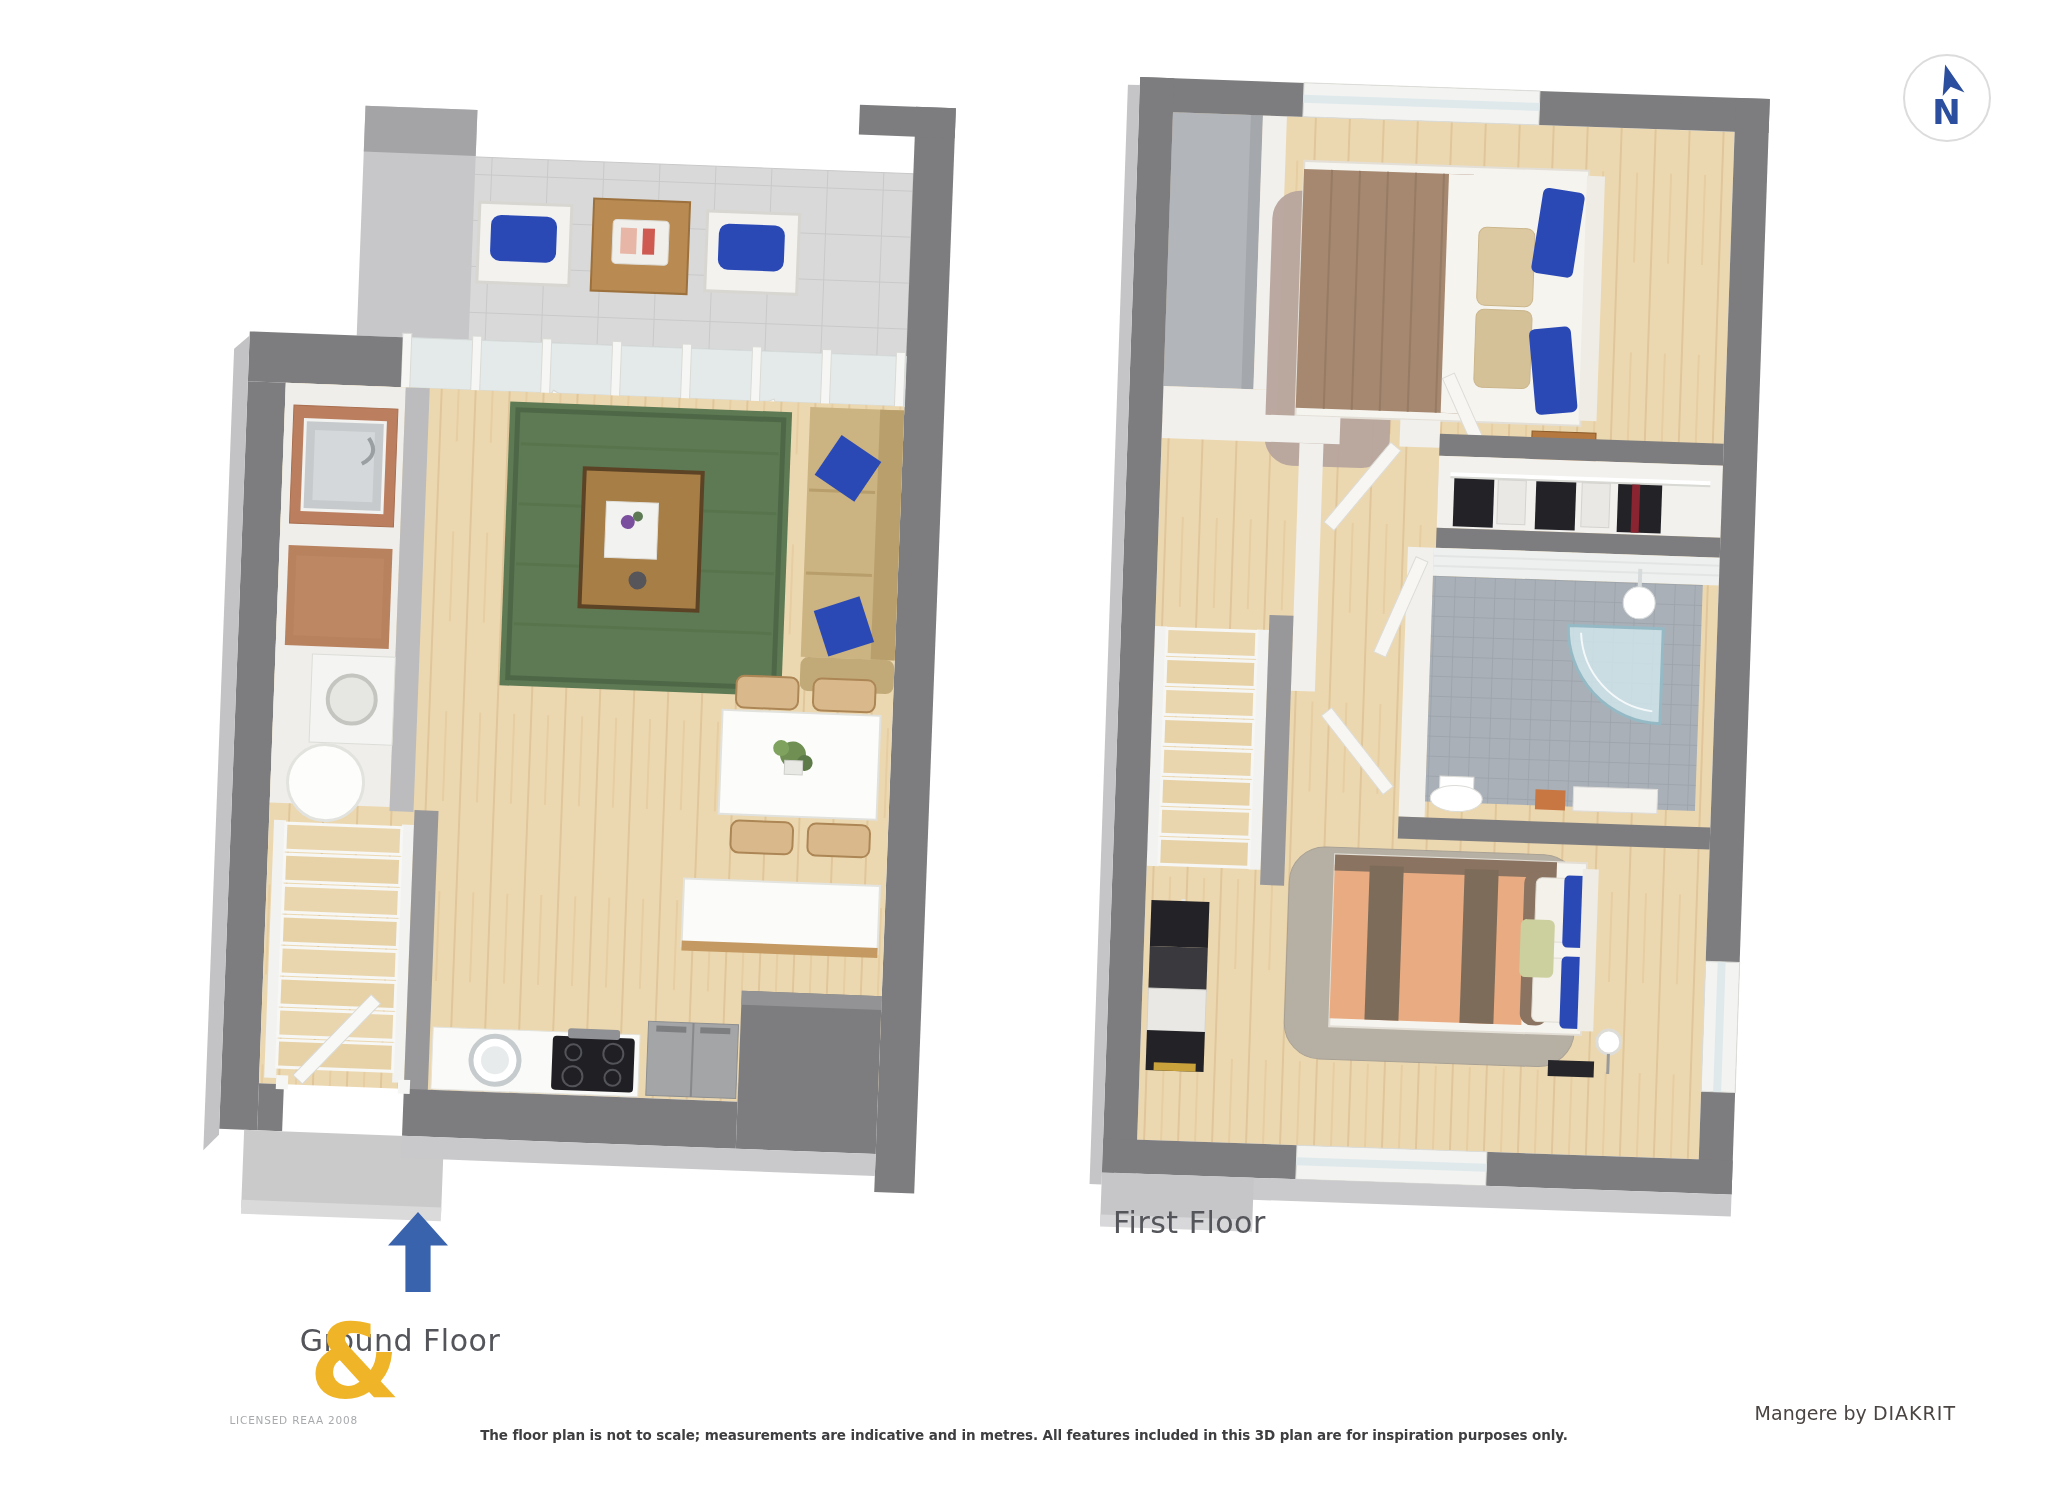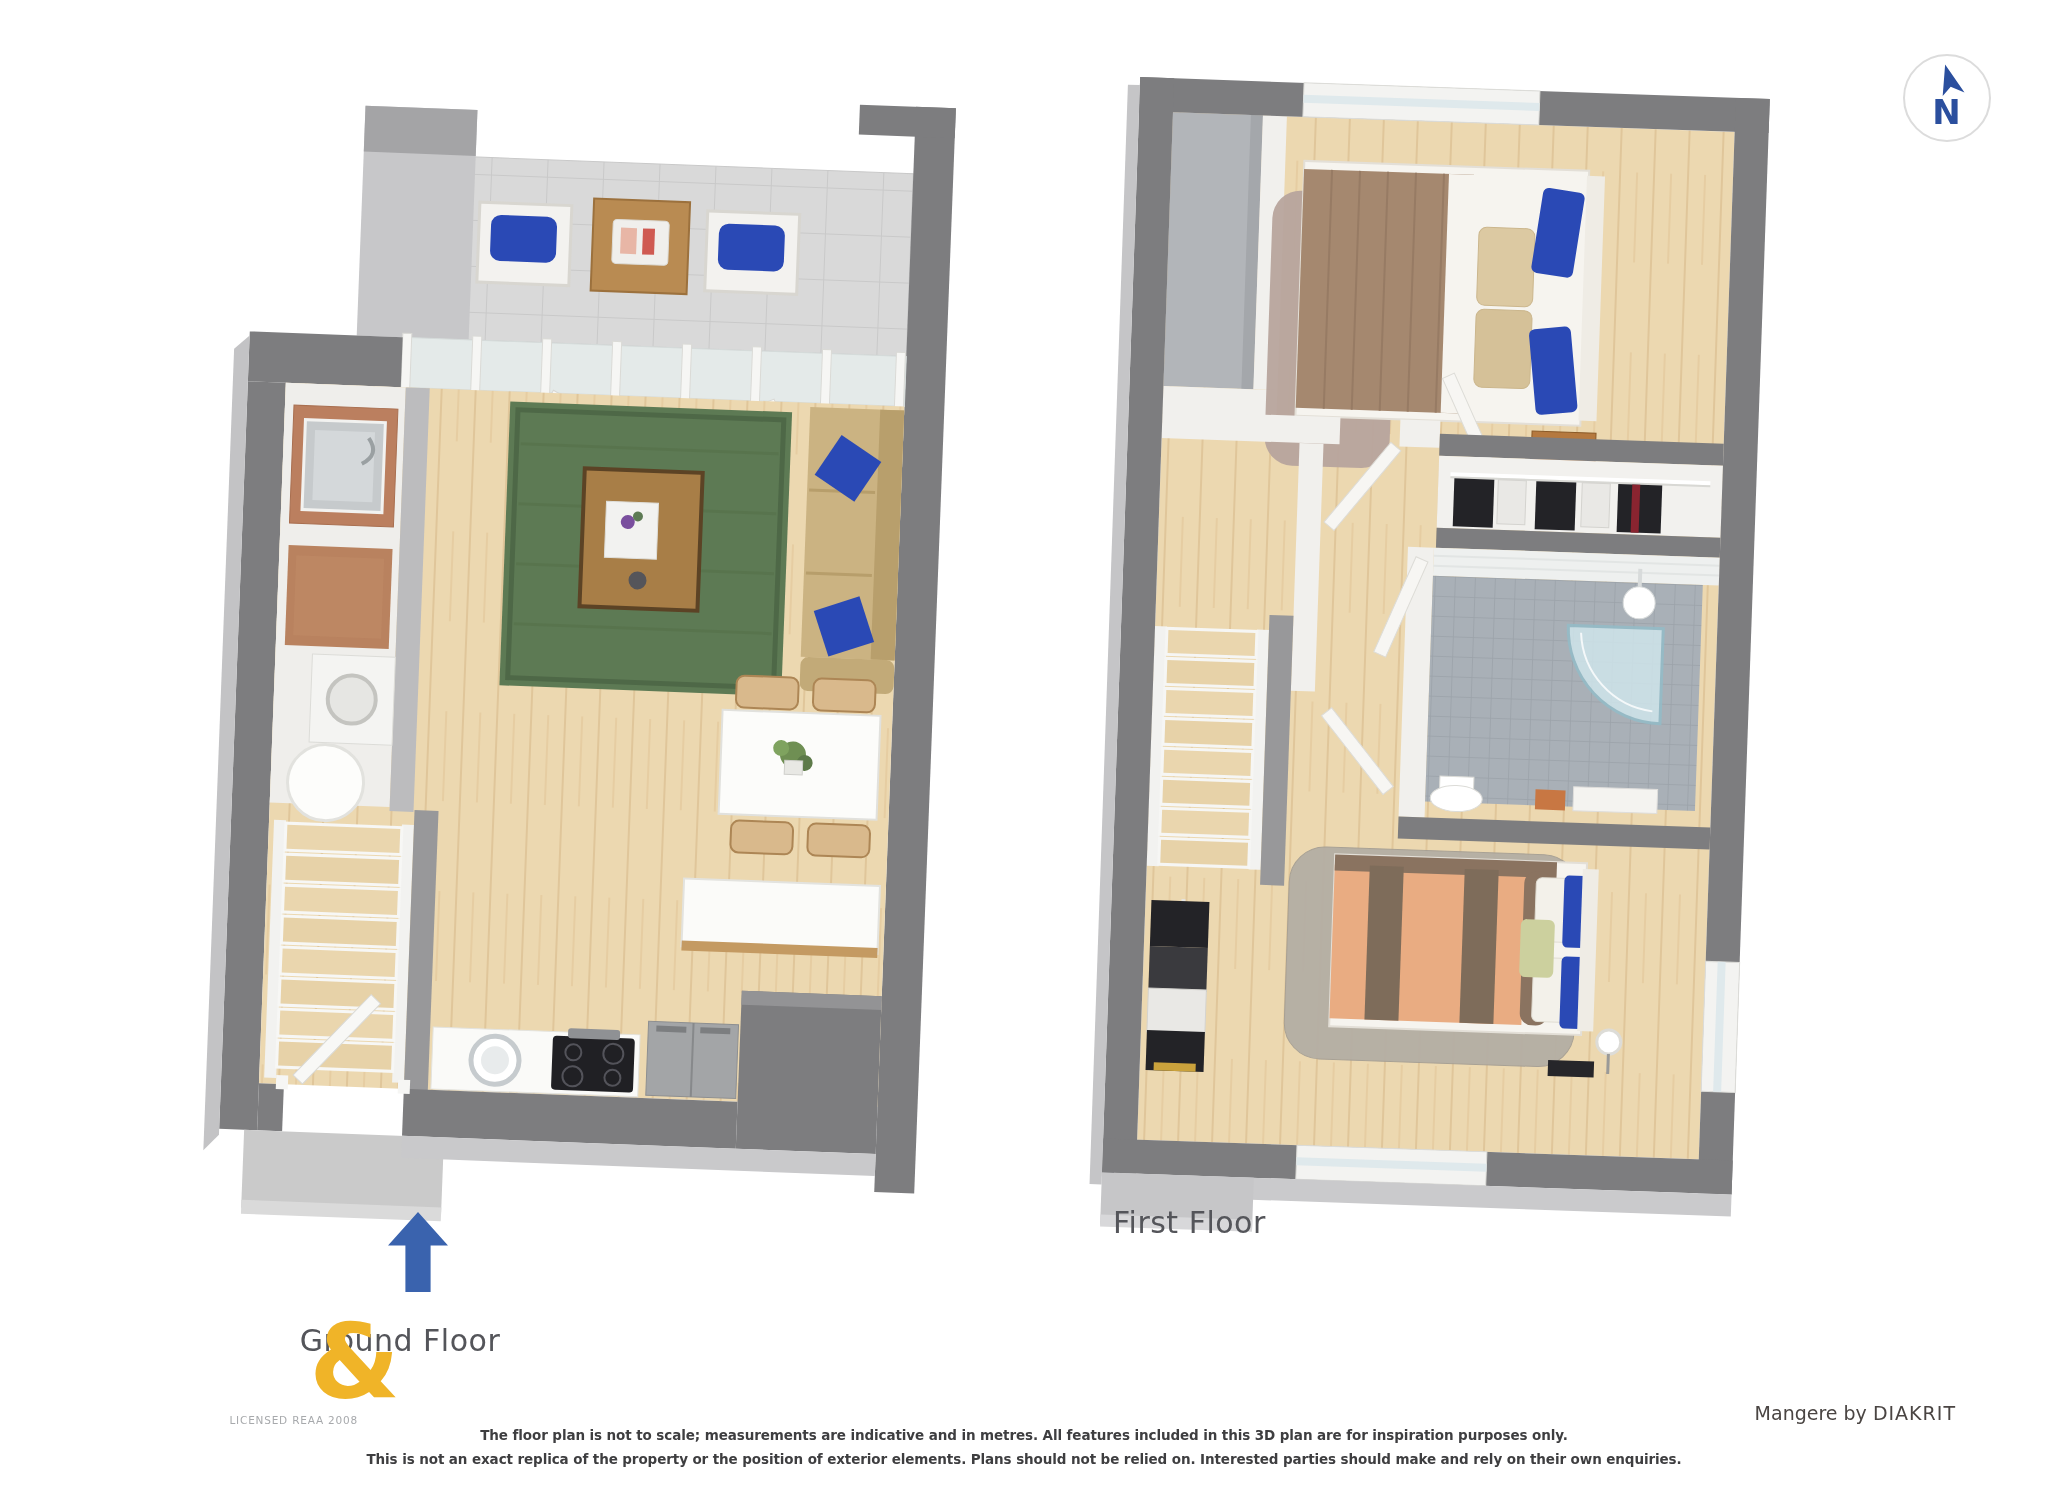--- a/index.html
+++ b/index.html
@@ -379,21 +379,20 @@
     <g>
       <rect x="28" y="1108" width="152" height="52" fill="#c6c6c8"></rect>
       <rect x="28" y="1150" width="152" height="12" fill="#d8d8da"></rect>
     </g>
   </svg>
   </div>
 
   <div class="floor-label" id="first-label">First Floor</div>
 
   <div class="disc" id="disc1">The floor plan is not to scale; measurements are indicative and in metres. All features included in this 3D plan are for inspiration purposes only.</div>
-  <div class="disc" id="disc2">This is not an exact replica of the property or the position of exterior elements. Plans should not be relied on. Interested parties should make and rely on their own enquiries.</div>
 
   <div class="produced"><span>Mangere by </span><b>DIAKRIT</b></div>
 
   <div class="logo">
     <div class="logo-amp">&amp;</div>
     <div class="logo-license">LICENSED REAA 2008</div>
   </div>
 
 </div>
 

